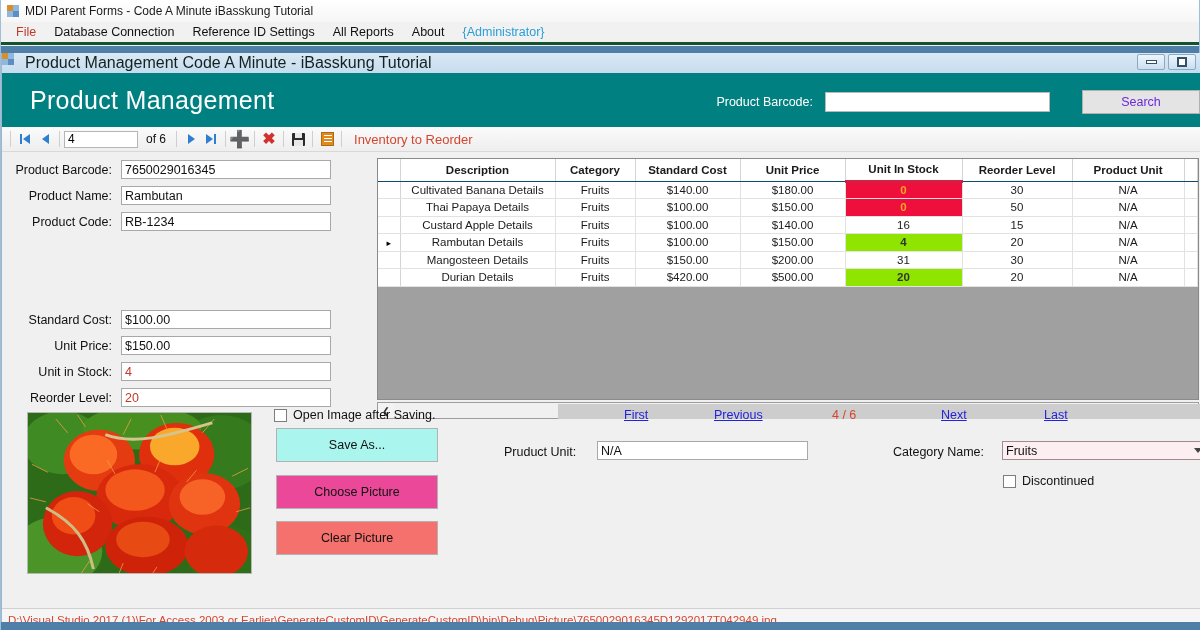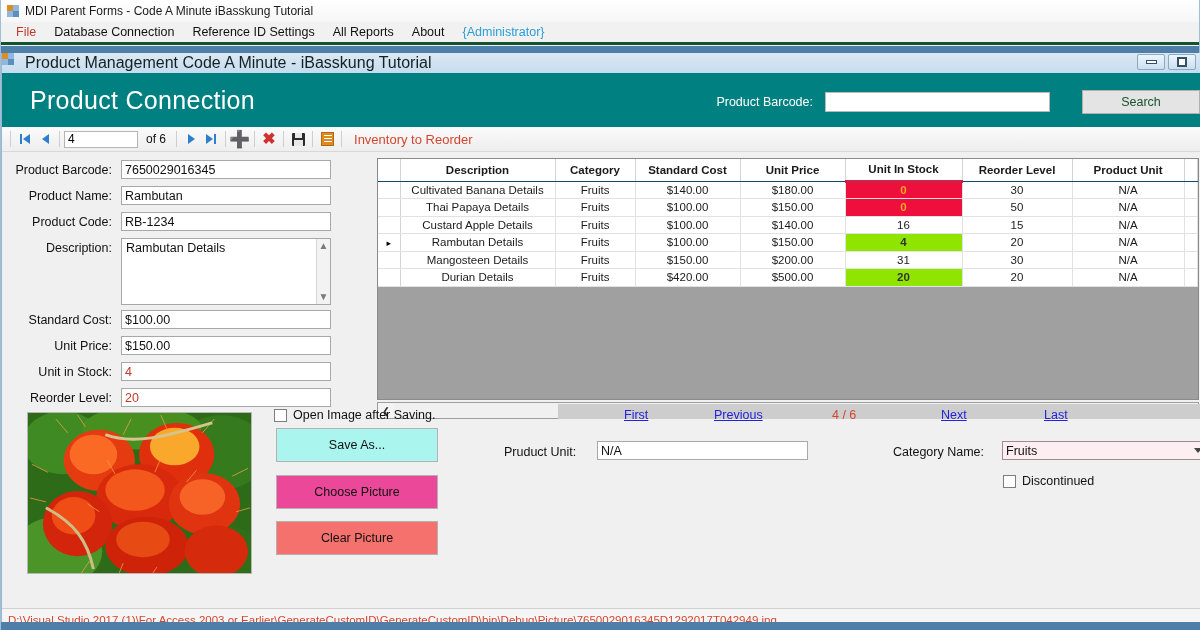--- a/index.html
+++ b/index.html
@@ -104,21 +104,21 @@
   .barcode-label { color: #ffffff; font-size: 12.5px; margin-right: 12px; }
   .barcode-input {
     width: 225px; height: 20px;
     background: #ffffff; border: 1px solid #b9b9b9;
     font-size: 12px; padding: 0 3px;
     font-family: "Liberation Sans", sans-serif;
   }
   .search-btn {
     margin-left: 32px; width: 118px; height: 24px;
     background: #e4e4e4; border: 1px solid #b0b0b0;
-    font-size: 12.5px; color: #14532d;
+    font-size: 12.5px; color: #6d28d9;
     font-family: "Liberation Sans", sans-serif;
   }
 
   
   .nav-toolbar {
     height: 25px;
     background: linear-gradient(#fbfbfb,#eeeeee);
     border-bottom: 1px solid #d8d8d8;
     display: flex; align-items: center;
     padding-left: 4px;
@@ -302,21 +302,21 @@
           <span class="win-btn">
               <span class="min-glyph"></span>
             </span>
           <span class="win-btn">
               <span class="max-glyph"></span>
             </span>
         </span>
       </div>
 
       <div class="teal-header">
-        <span class="title">Product  Connection</span>
+        <span class="title">Product  Management</span>
         <span class="barcode-wrap">
           <span class="barcode-label">Product Barcode:</span>
           <input class="barcode-input" value="" style="">
           <button class="search-btn">Search</button>
         </span>
       </div>
 
       <div class="nav-toolbar">
         <span class="nav-sep"></span>
         <span class="nav-ico">
@@ -363,30 +363,20 @@
           <span class="f-label">Product Barcode:</span>
           <input class="f-input" value="7650029016345" style="">
         </div>
         <div class="form-row" style="left:0px; top:34px;">
           <span class="f-label">Product Name:</span>
           <input class="f-input" value="Rambutan" style="">
         </div>
         <div class="form-row" style="left:0px; top:60px;">
           <span class="f-label">Product Code:</span>
           <input class="f-input" value="RB-1234" style="">
-        </div>
-        <div class="form-row" style="left:0px; top:86px;">
-          <span class="f-label">Description:</span>
-          <div class="f-textarea">
-            <div class="txt">Rambutan Details</div>
-            <div class="ta-scroll">
-              <span class="chev">▲</span>
-              <span class="chev">▼</span>
-            </div>
-          </div>
         </div>
         <div class="form-row" style="left:0px; top:158px;">
           <span class="f-label">Standard Cost:</span>
           <input class="f-input" value="$100.00" style="">
         </div>
         <div class="form-row" style="left:0px; top:184px;">
           <span class="f-label">Unit Price:</span>
           <input class="f-input" value="$150.00" style="">
         </div>
         <div class="form-row" style="left:0px; top:210px;">

